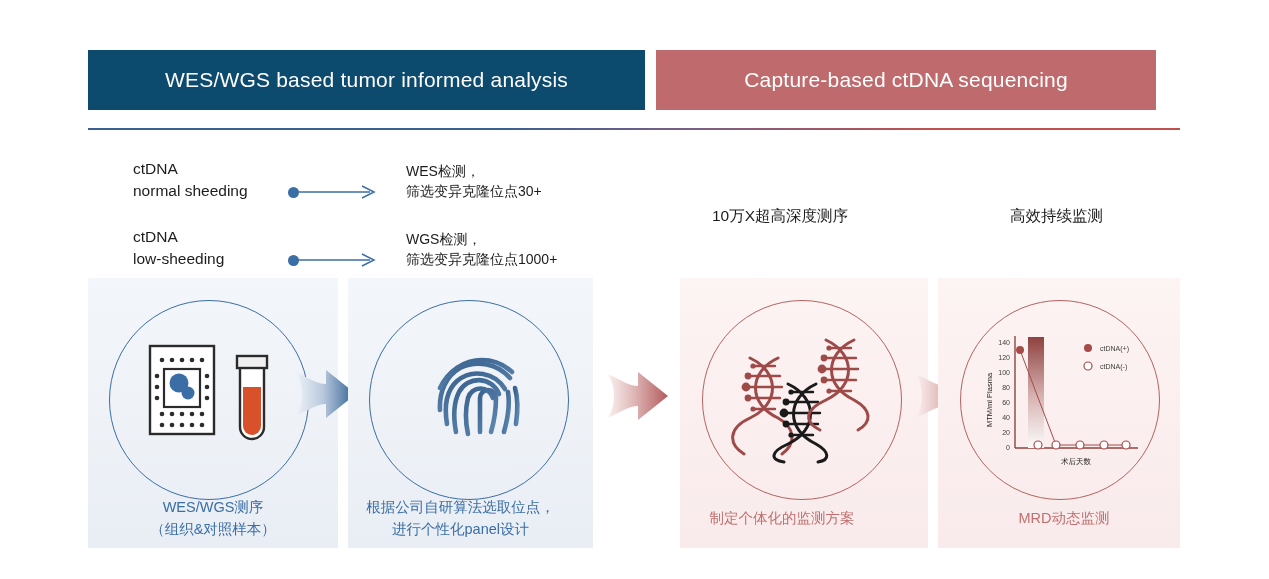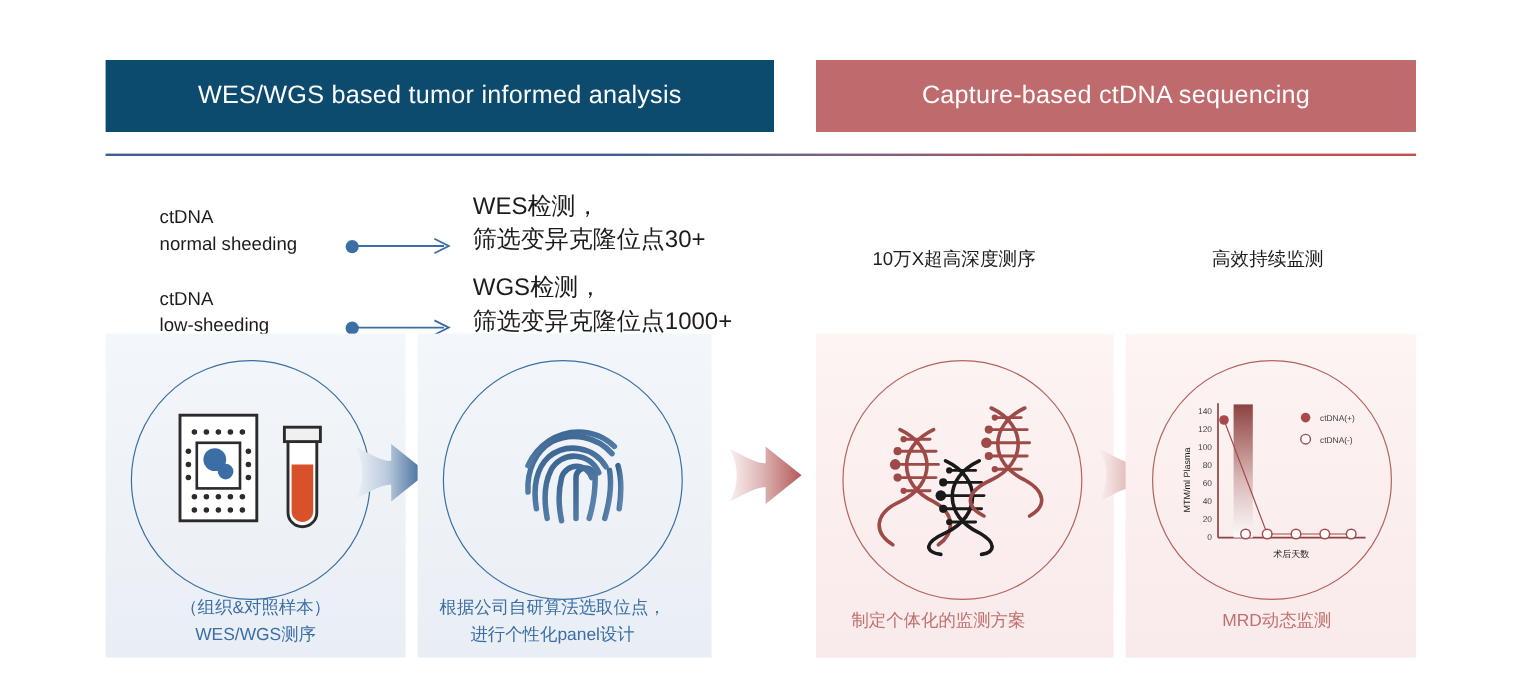--- a/index.html
+++ b/index.html
@@ -13,21 +13,21 @@
 
   
   .banner {
     position: absolute;
     display: flex; align-items: center; justify-content: center;
     color: #ffffff;
     font-size: 21px;
     letter-spacing: .2px;
   }
   #banner-blue { left: 88px;  top: 50px; width: 557px; height: 60px; background: #0c4a6e; }
-  #banner-red  { left: 680px; top: 50px; width: 500px; height: 60px; background: #bf6a6c; }
+  #banner-red  { left: 656px; top: 50px; width: 500px; height: 60px; background: #bf6a6c; }
 
   
   #divider {
     position: absolute; left: 88px; top: 128px; width: 1092px; height: 2px;
     background: linear-gradient(to right, #3a608f 0%, #3a608f 38%, #7a5f86 55%, #c0504d 78%, #c0504d 100%);
   }
 
   
   .anno-row { position: absolute; display: flex; align-items: flex-end; }
   #anno-1 { left: 133px; top: 158px; }
@@ -36,22 +36,22 @@
     width: 155px;
     font-size: 15.5px; color: #1c1c1c; line-height: 1.42;
   }
   .anno-arrow { position: relative; width: 92px; height: 20px; }
   .anno-arrow .dot {
     position: absolute; left: 0; top: 5px;
     width: 11px; height: 11px; border-radius: 50%; background: #3a6ea5;
   }
   .anno-arrow svg { position: absolute; left: 8px; top: 0; }
   .anno-right {
-    margin-left: 14px;
-    font-size: 20px; color: #1c1c1c; line-height: 1.42;
+    margin-left: 26px;
+    font-size: 14px; color: #1c1c1c; line-height: 1.42;
     white-space: nowrap;
   }
 
   
   .panel { position: absolute; }
   .panel-blue { background: linear-gradient(to bottom, #f3f6fa 0%, #eef2f7 55%, #e9eef5 100%); }
   .panel-red  { background: linear-gradient(to bottom, #fdf4f4 0%, #fbeeee 55%, #f9ebeb 100%); }
   #panel-1 { left: 88px;  top: 278px; width: 250px; height: 270px; }
   #panel-2 { left: 348px; top: 278px; width: 245px; height: 270px; }
   #panel-3 { left: 680px; top: 278px; width: 248px; height: 270px; }
@@ -78,21 +78,21 @@
   #circle-1 { left: 109px; top: 300px; width: 200px; height: 200px; }
   #circle-2 { left: 369px; top: 300px; width: 200px; height: 200px; }
   #circle-3 { left: 702px; top: 300px; width: 200px; height: 200px; }
   #circle-4 { left: 960px; top: 300px; width: 200px; height: 200px; }
 
   
   .sec-heading {
     position: absolute; font-size: 15.5px; color: #1c1c1c;
     white-space: nowrap;
   }
-  #heading-3 { left: 727px; top: 206px; }
+  #heading-3 { left: 712px; top: 206px; }
   #heading-4 { left: 1010px; top: 206px; }
 
   
   .tarrow { position: absolute; }
   #tarrow-1 { left: 296px; top: 366px; }
   #tarrow-2 { left: 608px; top: 368px; }
   #tarrow-3 { left: 916px; top: 368px; }
 
   
   #icon-sample { position: absolute; left: 148px; top: 343px; }
@@ -193,22 +193,22 @@
         <circle cx="44" cy="82" r="2.3"></circle>
       <circle cx="54" cy="82" r="2.3"></circle>
     </g>
 
     <path d="M92 22 L92 84 a12 12 0 0 0 24 0 L116 22 Z" fill="#ffffff" stroke="#2b2b2b" stroke-width="2.4"></path>
     <path d="M95 44 L95 83 a9 9 0 0 0 18 0 L113 44 Z" fill="#d8512a"></path>
     <rect x="89" y="13" width="30" height="12" fill="#f0f0f0" stroke="#2b2b2b" stroke-width="2.4"></rect>
   </svg>
 
   <div class="panel-caption cap-blue" id="cap-1" style="left:88px;width:250px;">
+    <div>WES/WGS测序</div>
     <div>（组织&amp;对照样本）</div>
-    <div>WES/WGS测序</div>
   </div>
 
   <svg class="tarrow" id="tarrow-1" width="62" height="56" viewBox="0 0 62 56">
     <defs>
       <linearGradient id="gblue1" x1="0" y1="0" x2="1" y2="0">
         <stop offset="0%" stop-color="#eef2f8"></stop>
         <stop offset="45%" stop-color="#b9c9dd"></stop>
         <stop offset="100%" stop-color="#2f5f93"></stop>
       </linearGradient>
     </defs>

